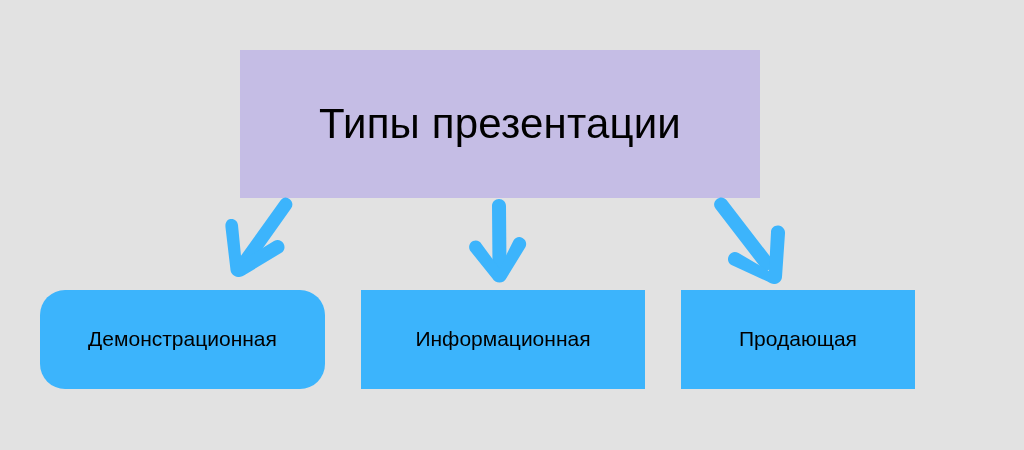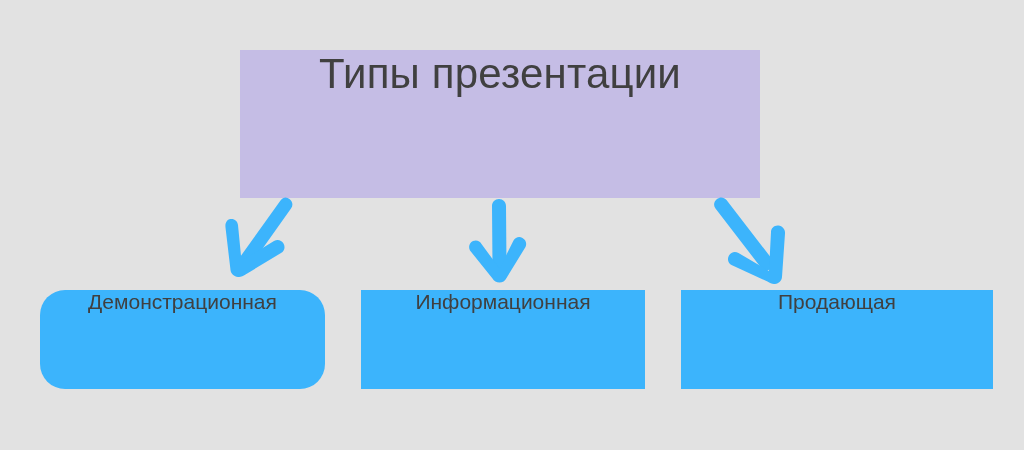--- a/index.html
+++ b/index.html
@@ -15,24 +15,25 @@
   }
   #diagram-canvas {
     position: relative;
     width: 1024px;
     height: 450px;
     background: #e2e2e2;
   }
   .node {
     position: absolute;
     display: flex;
+    align-items: center;
     justify-content: center;
     box-sizing: border-box;
     text-align: center;
-    color: #404040;
+    color: #000000;
     line-height: 1.15;
   }
   #node-root {
     left: 240px;
     top: 50px;
     width: 520px;
     height: 148px;
     background: #c5bde5;
     font-size: 42px;
     font-weight: 400;
@@ -49,21 +50,21 @@
     left: 40px;
     width: 285px;
     border-radius: 25px;
   }
   #node-info {
     left: 361px;
     width: 284px;
   }
   #node-sales {
     left: 681px;
-    width: 312px;
+    width: 234px;
   }
   #arrow-layer {
     position: absolute;
     left: 0;
     top: 0;
     width: 1024px;
     height: 450px;
     pointer-events: none;
   }
 </style>

